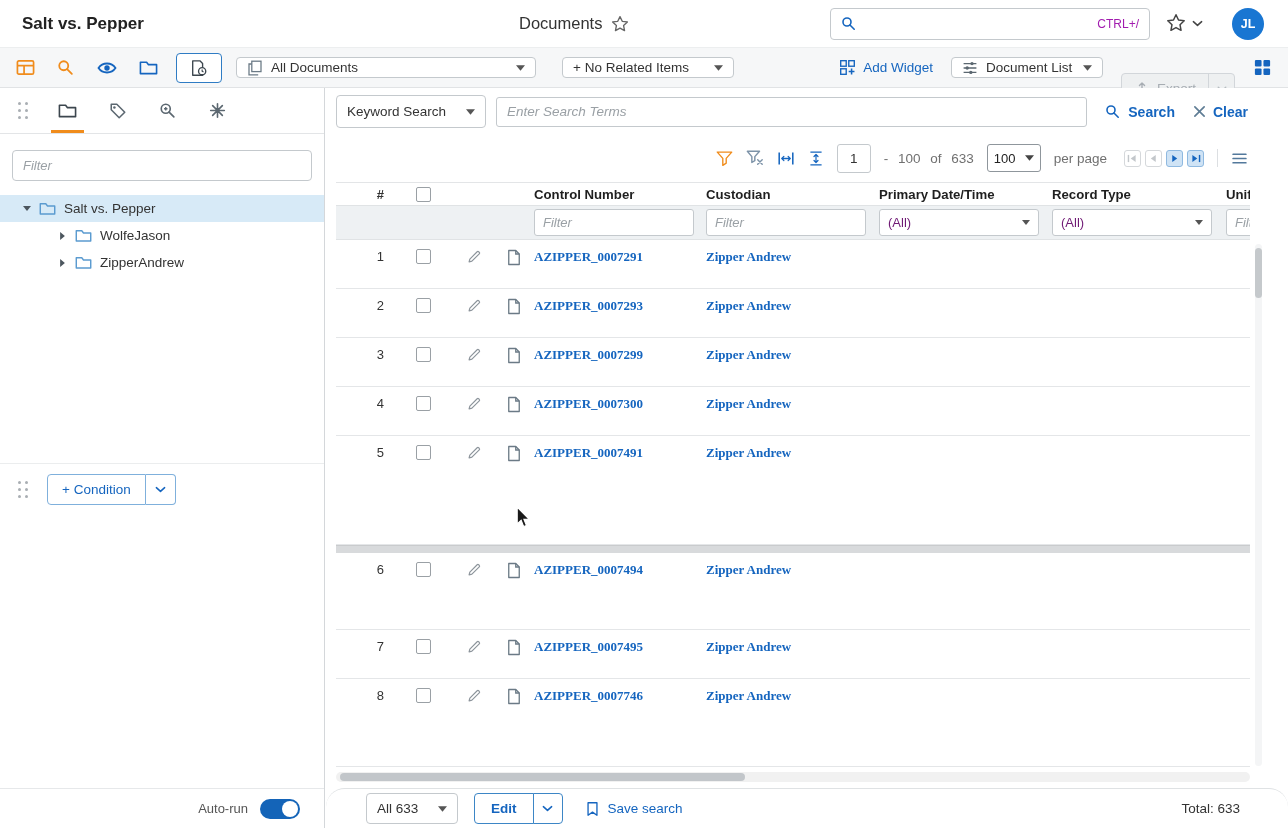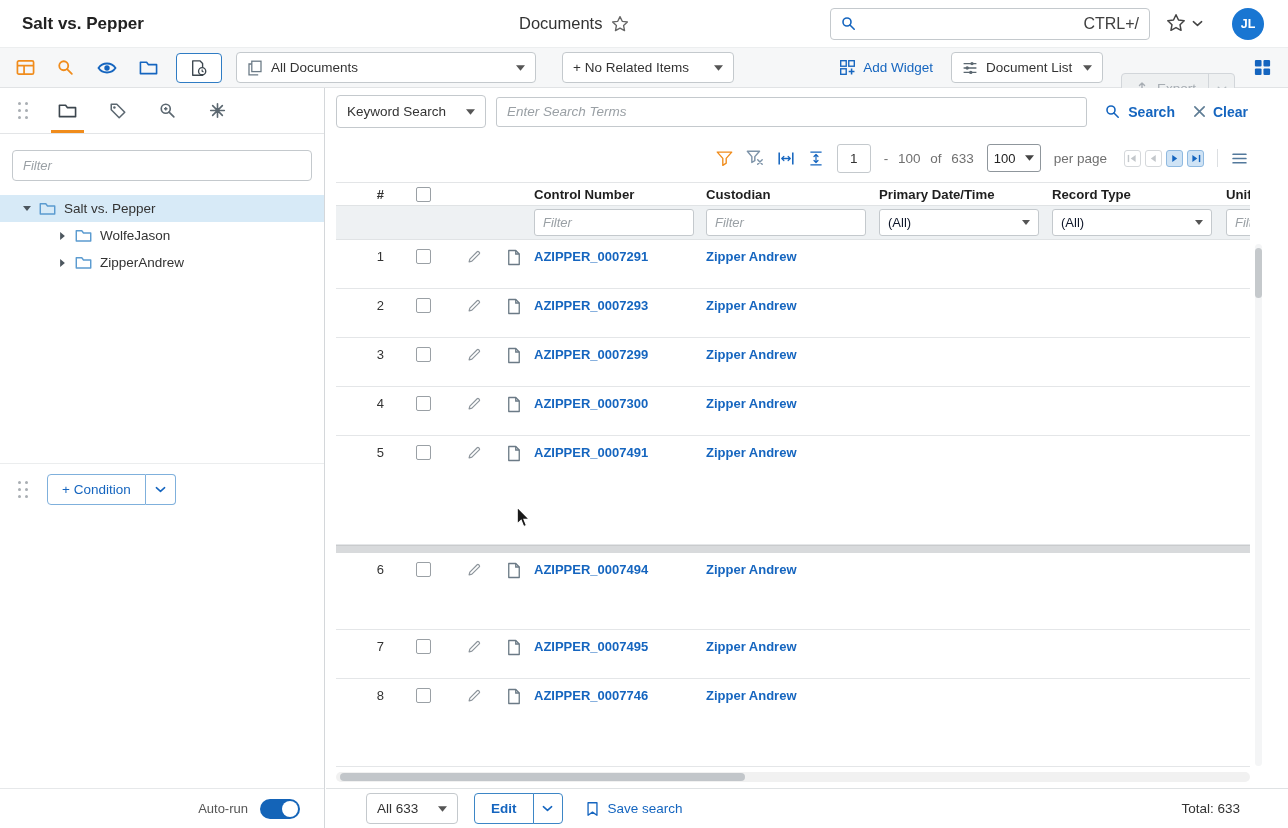--- a/index.html
+++ b/index.html
@@ -8,32 +8,32 @@
   .ic{display:inline-block;vertical-align:middle;}
   svg{display:block;}
 
   
   .topbar{position:absolute;left:0;top:0;width:1288px;height:48px;background:#fff;border-bottom:1px solid #eceeef;}
   .workspace-title{position:absolute;left:22px;top:14px;font-size:17px;font-weight:700;color:#222;}
   .doc-title{position:absolute;left:519px;top:14px;display:flex;align-items:center;gap:9px;font-size:16.5px;color:#333;}
   .global-search{position:absolute;left:830px;top:8px;width:320px;height:32px;border:1px solid #c4c9cd;border-radius:4px;
     display:flex;align-items:center;gap:8px;padding:0 10px;background:#fff;}
   .global-search input{flex:1;border:none;outline:none;font-size:13px;font-family:inherit;color:#333;background:transparent;}
-  .shortcut{color:#404040;font-size:16px;}
+  .shortcut{color:#a21caf;font-size:12px;}
   .fav-group{position:absolute;left:1166px;top:13px;display:flex;align-items:center;gap:6px;color:#444;}
   .avatar{position:absolute;left:1232px;top:8px;width:32px;height:32px;border-radius:50%;background:#1976d2;color:#fff;
     font-size:12.5px;font-weight:700;display:flex;align-items:center;justify-content:center;}
 
   
   .toolbar{position:absolute;left:0;top:48px;width:1288px;height:40px;background:#f6f7f8;border-bottom:1px solid #e1e3e5;
     display:flex;align-items:center;padding:0 16px;gap:14px;}
   .tb-icons{display:flex;align-items:center;gap:22px;margin-right:4px;}
   .recent-btn{width:46px;height:30px;border:1px solid #2f7cc4;border-radius:4px;background:#fff;
     display:flex;align-items:center;justify-content:center;color:#3c464e;}
-  .sel{height:31px;background:#fff;border:1px solid #c4c9cd;border-radius:4px;display:flex;align-items:center;
+  .sel{height:21px;background:#fff;border:1px solid #c4c9cd;border-radius:4px;display:flex;align-items:center;
     padding:0 10px;gap:8px;font-size:13.5px;color:#333;}
   .sel .grow{flex:1;}
   .car{color:#555;}
   .all-docs{width:300px;}
   .related{width:172px;margin-left:12px;}
   .tb-right{margin-left:auto;display:flex;align-items:center;gap:18px;}
   .add-widget{display:flex;align-items:center;gap:7px;color:#1565bf;font-size:13.5px;cursor:default;}
   .view-sel{width:152px;}
   .export-btn{display:flex;align-items:stretch;height:31px;border:1px solid #d2d6da;border-radius:4px;background:#eef0f1;overflow:hidden;margin-top:42px;}
   .export-btn .seg1{display:flex;align-items:center;gap:7px;padding:0 12px;color:#a7adb3;font-size:13.5px;}
@@ -96,43 +96,43 @@
   
   .table-region{position:absolute;left:10px;top:94px;width:914px;height:586px;overflow:hidden;}
   .grid{display:grid;grid-template-columns:40px 62px 40px 40px 172px 173px 173px 174px minmax(0,1fr);padding-left:16px;}
   .thead{height:23px;align-items:center;font-size:13.2px;font-weight:700;color:#1f1f1f;border-top:1px solid #e3e5e7;}
   .thead .cell.last{white-space:nowrap;overflow:hidden;}
   .tfilter{height:35px;align-items:center;background:#eef1f3;border-top:1px solid #e0e3e5;border-bottom:1px solid #e0e3e5;}
   .tfilter input{width:160px;height:27px;border:1px solid #c4c9cd;border-radius:3px;padding:0 8px;font-size:13px;
     font-family:inherit;color:#333;outline:none;background:#fff;}
   .tfilter input.cut{width:150px;}
   .fsel{width:160px;height:27px;border:1px solid #c4c9cd;border-radius:3px;background:#fff;display:flex;align-items:center;
-    justify-content:space-between;padding:0 8px;font-size:13px;color:#0f172a;}
+    justify-content:space-between;padding:0 8px;font-size:13px;color:#701a75;}
   .num{text-align:right;padding-right:8px;font-size:13px;color:#333;}
   .ctr{display:flex;justify-content:center;}
   .cb{width:15px;height:15px;border:1.5px solid #9aa0a5;border-radius:2px;background:#fff;display:inline-block;}
   .trow{border-bottom:1px solid #e4e6e8;align-items:start;padding-top:9px;}
   .trow .ctr{align-items:flex-start;}
   .r1,.r2,.r3,.r4,.r7{height:49px;}
   .r5{height:109px;}
   .r6{height:77px;}
   .r8{height:88px;}
-  .link{font-size:13px;font-weight:700;color:#1565bf;text-decoration:none;line-height:15px;}
+  .link{font-size:13px;font-weight:700;color:#1565bf;text-decoration:none;line-height:15px;font-family:Liberation Serif, serif;}
   .pencil{color:#8c949b;}
   .fileic{color:#6b7a86;}
   .pane-divider{height:8px;background:#d8dadc;border-top:1px solid #c9cbcd;}
 
   .vscroll{position:absolute;left:929px;top:156px;width:7px;height:522px;background:#f4f5f6;border-radius:4px;}
   .vscroll .thumb{position:absolute;left:0;top:4px;width:7px;height:50px;border-radius:4px;background:#c5c9cc;}
   .hscroll{position:absolute;left:10px;top:684px;width:914px;height:10px;background:#f1f1f1;border-radius:5px;}
   .hscroll .thumb{position:absolute;left:4px;top:1px;width:405px;height:8px;border-radius:4px;background:#c2c6ca;}
 
   
   .mfooter{position:absolute;left:0;top:700px;width:962px;height:40px;border-top:1px solid #dfe2e4;background:#fff;
-    display:flex;align-items:center;gap:16px;padding:0 48px 0 40px;}
+    display:flex;align-items:center;gap:16px;padding:0 48px 0 40px;border-radius:19px;}
   .scope-sel{width:92px;height:31px;}
   .edit-split{display:flex;height:31px;}
   .edit-main{display:flex;align-items:center;padding:0 16px;border:1px solid #3d86c6;border-radius:4px 0 0 4px;
     background:#fff;color:#1565bf;font-size:13.5px;font-weight:600;}
   .edit-chev{width:30px;display:flex;align-items:center;justify-content:center;border:1px solid #3d86c6;border-left-color:#3d86c6;
     border-radius:0 4px 4px 0;background:#fff;color:#1565bf;margin-left:-1px;}
   .save-search{display:flex;align-items:center;gap:8px;color:#1565bf;font-size:13.5px;margin-left:6px;}
   .total{margin-left:auto;color:#333;font-size:13.5px;}
 
   .cursor{position:absolute;left:514px;top:506px;pointer-events:none;}

